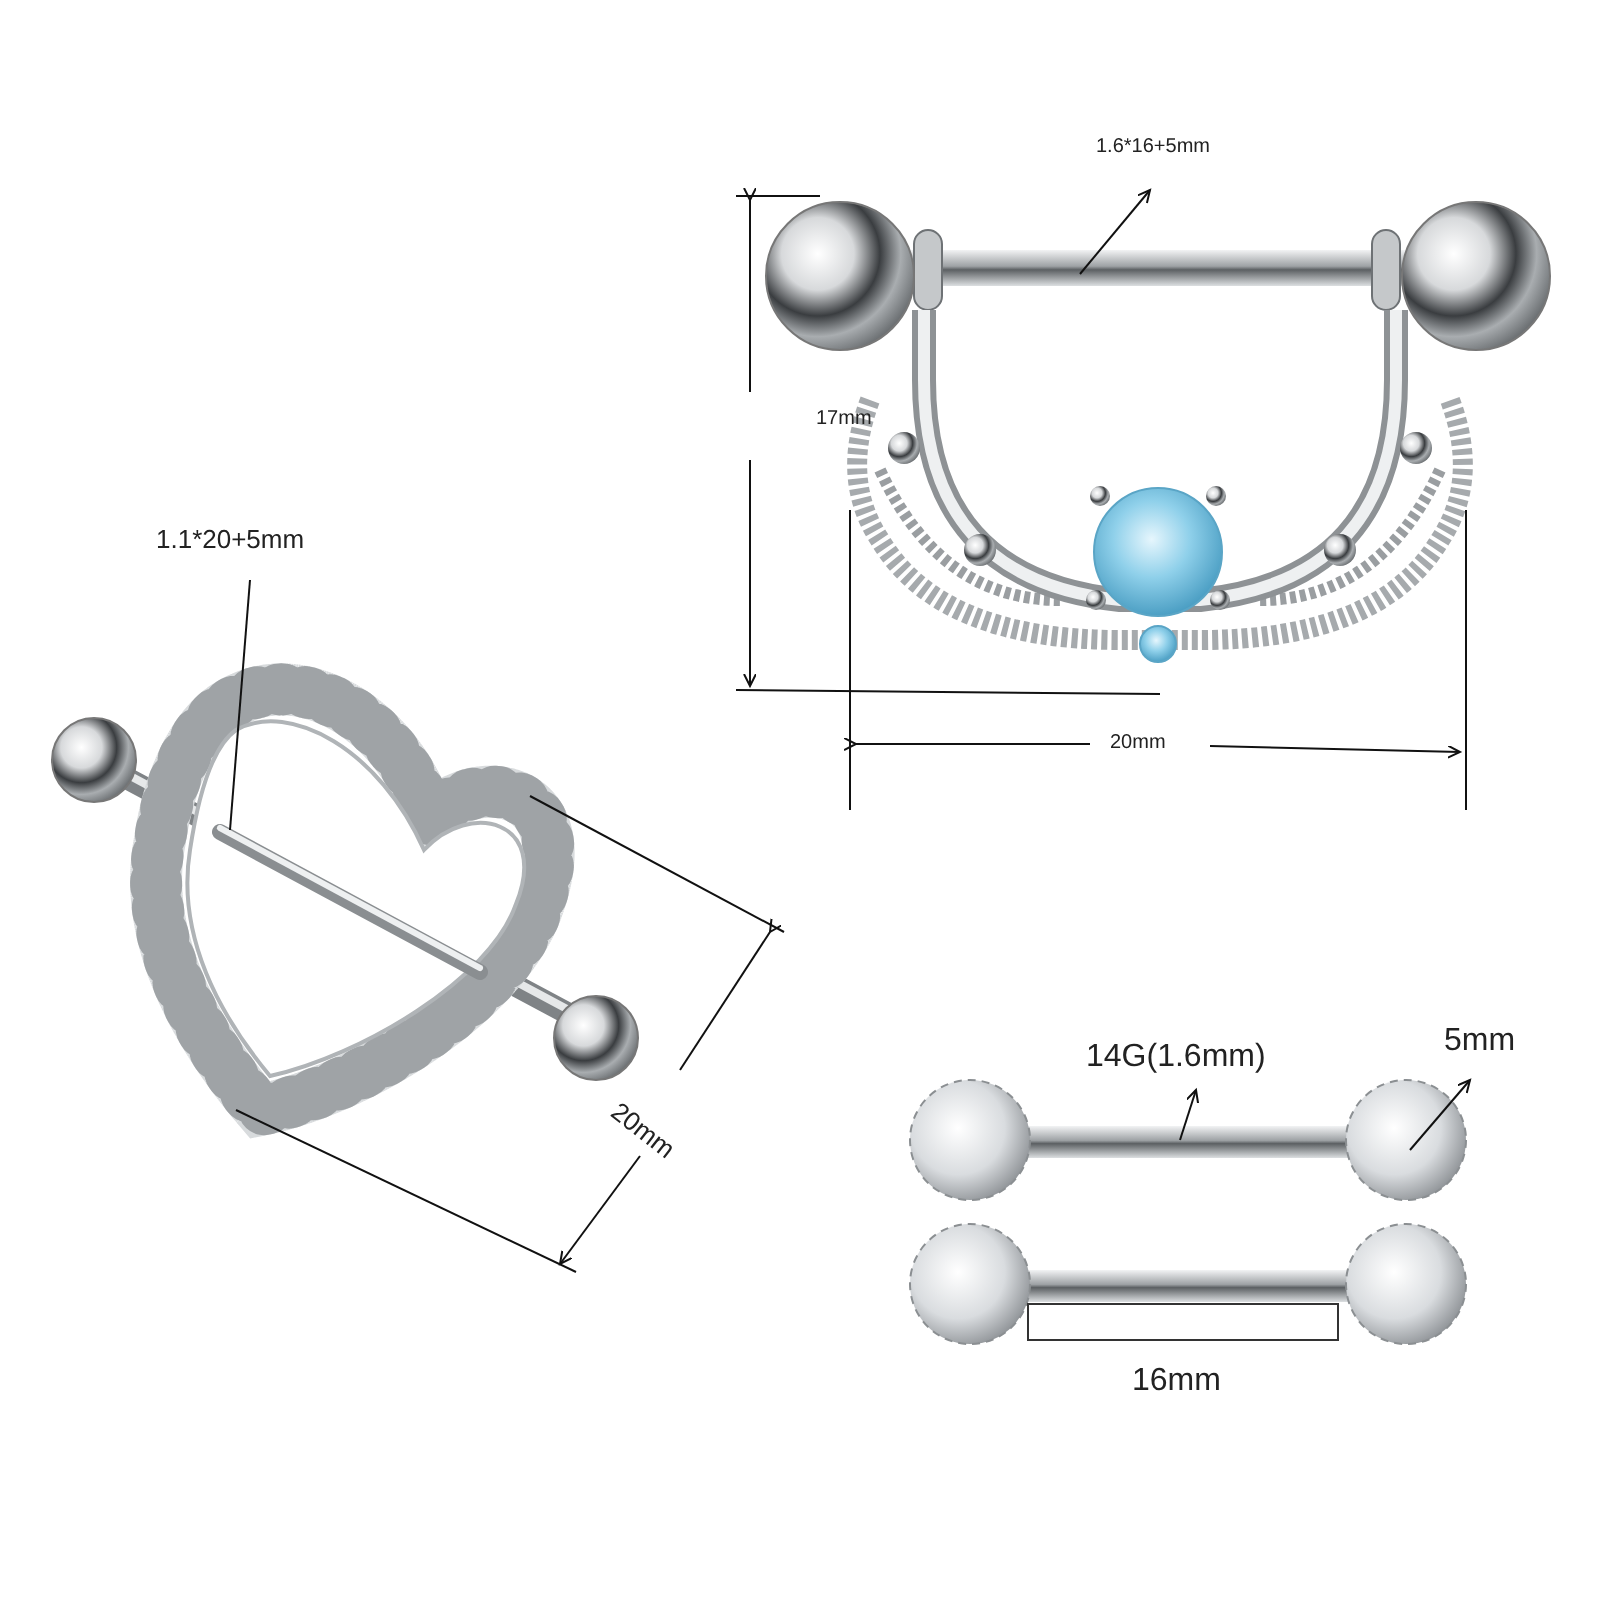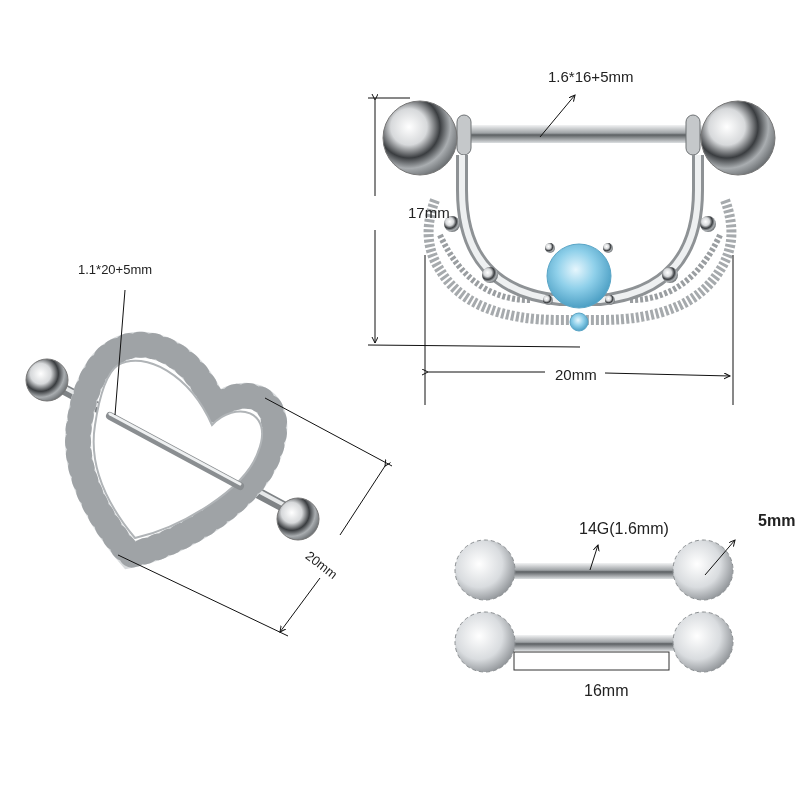--- a/index.html
+++ b/index.html
@@ -1,21 +1,21 @@
 <!DOCTYPE html>
 <html><head>
 <meta charset="utf-8">
 <style>
   html,body{margin:0;padding:0;background:#ffffff;}
   #canvas{position:relative;width:800px;height:800px;background:#ffffff;overflow:hidden;}
   svg{position:absolute;left:0;top:0;}
   .lbl{position:absolute;color:#222;font-family:"Liberation Sans","DejaVu Sans",sans-serif;white-space:nowrap;}
-  .small{font-size:15px;}
+  .small{font-size:10px;}
   .med{font-size:13px;}
-  .big{font-size:16px;margin-left:36px;}
+  .big{font-size:16px;}
 </style>
 </head>
 <body>
 
 <div id="canvas">
 
 <svg width="800" height="800" viewBox="0 0 800 800">
   <defs>
     <radialGradient id="ballG" cx="35%" cy="35%" r="70%">
       <stop offset="0" stop-color="#ffffff"></stop>
@@ -127,16 +127,16 @@
 </svg>
 
 <div class="lbl small" style="left:548px;top:68px;">1.6*16+5mm</div>
 <div class="lbl small" style="left:360px;top:204px;margin-left:48px;">17mm</div>
 <div class="lbl small" style="left:555px;top:366px;">20mm</div>
 
 <div class="lbl med" style="left:78px;top:262px;">1.1*20+5mm</div>
 <div class="lbl med" style="left:312px;top:548px;transform:rotate(38deg);transform-origin:left top;">20mm</div>
 
 <div class="lbl big" style="left:543px;top:520px;">14G(1.6mm)</div>
-<div class="lbl big" style="left:722px;top:512px;font-weight:bold;">5mm</div>
-<div class="lbl big" style="left:548px;top:682px;">16mm</div>
+<div class="lbl big" style="left:722px;top:512px;">5mm</div>
+<div class="lbl big" style="left:566px;top:682px;">16mm</div>
 
 </div>
 
 </body></html>

